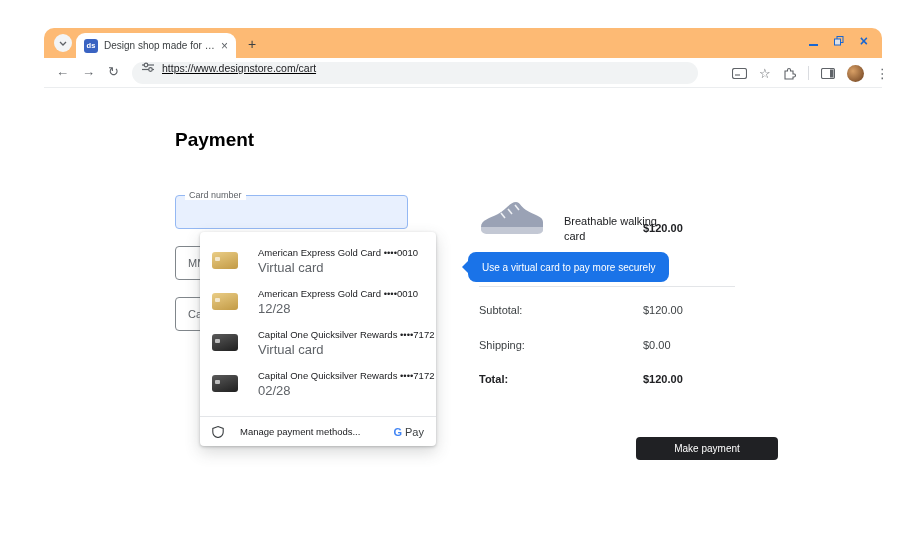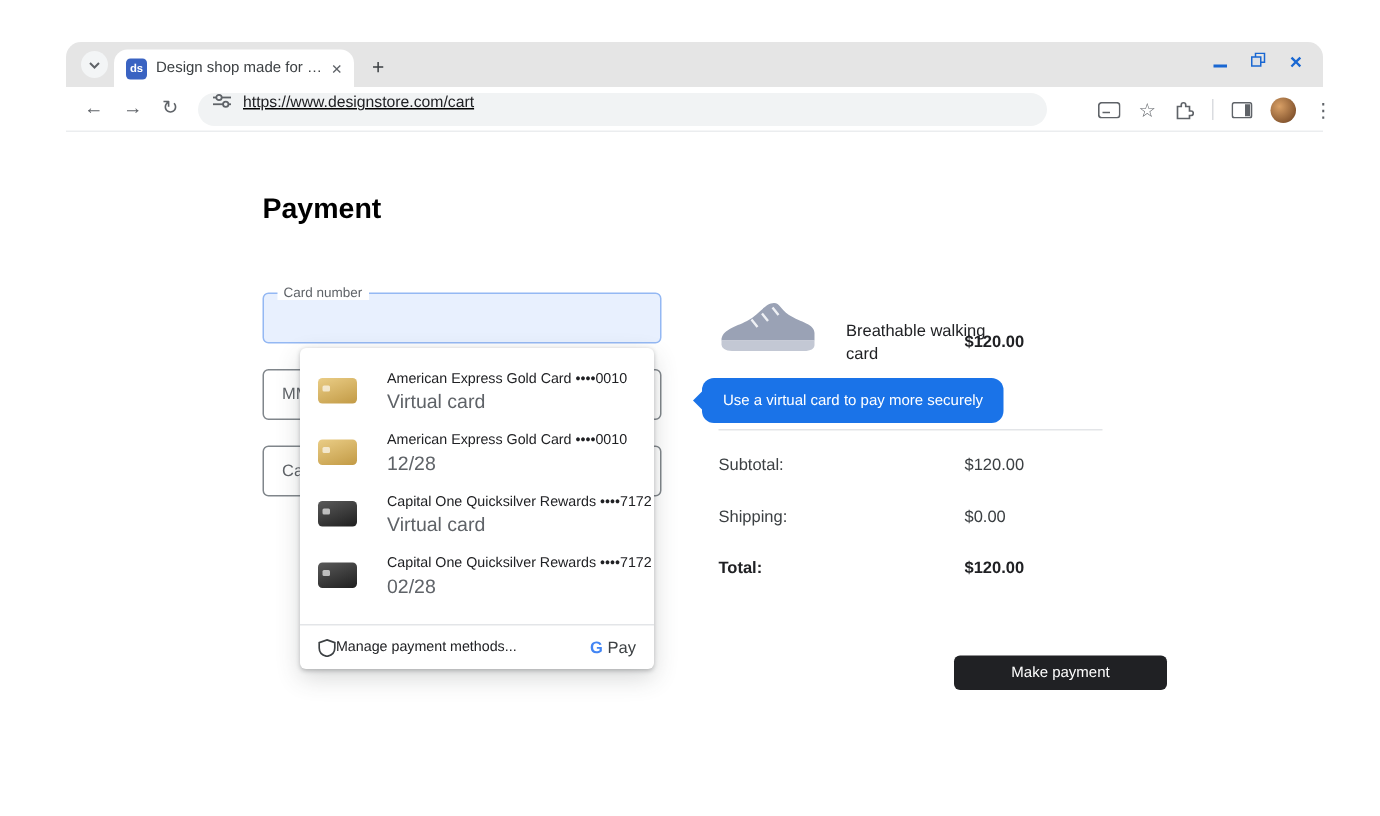--- a/index.html
+++ b/index.html
@@ -4,21 +4,21 @@
 <style>
   * { margin:0; padding:0; box-sizing:border-box; }
   html,body { width:920px; height:544px; background:#fff; overflow:hidden;
               font-family:"Liberation Sans", sans-serif; }
   .canvas { position:relative; width:920px; height:544px; background:#fff; }
 
   
   .window { position:absolute; left:44px; top:28px; width:838px; height:490px; }
 
   .tabstrip { position:absolute; left:0; top:0; width:100%; height:30px;
-              background:#e5e5e5; border-radius:10px 10px 0 0; }
+              background:#fdba74; border-radius:10px 10px 0 0; }
   .tab-search { position:absolute; left:10px; top:6px; width:18px; height:18px;
                 border-radius:50%; background:#f3f5f6; display:flex; align-items:center;
                 justify-content:center; cursor:pointer; }
   .tab { position:absolute; left:32px; top:5px; width:160px; height:25px; background:#fff;
          border-radius:9px 9px 0 0; display:flex; align-items:center; padding:0 8px; gap:6px; }
   .favicon { width:14px; height:14px; border-radius:3px; background:#3a63c2; color:#fff;
              font-size:7.5px; font-weight:bold; display:flex; align-items:center;
              justify-content:center; flex:0 0 auto; }
   .tab-title { font-size:10px; color:#3c4043; white-space:nowrap; overflow:hidden;
                text-overflow:ellipsis; flex:1; }
@@ -36,21 +36,21 @@
             border-radius:11px; display:flex; align-items:flex-start; padding:0 10px; gap:8px;text-decoration:underline; }
   .url-text { font-size:10.5px; color:#202124; }
   .tb-right { position:absolute; top:4px; height:22px; display:flex; align-items:center; }
   .sep { width:1px; height:14px; background:#dadce0; }
   .avatar { width:17px; height:17px; border-radius:50%;
             background:radial-gradient(circle at 35% 35%, #d9a066, #8a5a32 70%, #5d3a1e); }
 
   
   .heading { position:absolute; left:175px; top:129px; font-size:19px; font-weight:bold; color:#000000; }
 
-  .field { position:absolute; width:266px; height:34px; border:1px solid #80868b;
+  .field { position:absolute; width:233px; height:34px; border:1px solid #80868b;
            border-radius:4px; background:#fff;padding-left:28px; }
   .field.focused { background:#e8f0fe; border:1.5px solid #94b8f3; }
   .flabel { position:absolute; top:-6px; left:9px; font-size:9px; color:#5f6368;
             background:#fff; padding:0 4px; }
   .inner-label { position:absolute; left:12px; top:0; line-height:32px; font-size:11px; color:#5f6368; }
 
   
   .dropdown { position:absolute; left:200px; top:232px; width:236px; background:#fff;
               border-radius:4px; z-index:10;
               box-shadow:0 1px 3px rgba(60,64,67,.3), 0 6px 16px rgba(60,64,67,.2); }
@@ -58,21 +58,21 @@
   .dd-item { height:41px; display:flex; align-items:center; gap:20px; padding:0 12px; cursor:pointer; }
   .chip { width:26px; height:17px; border-radius:3px; flex:0 0 auto; position:relative; }
   .chip.gold { background:linear-gradient(160deg,#eacd86,#c29a45); }
   .chip.dark { background:linear-gradient(160deg,#5a5a5a,#1f1f1f); }
   .chip::after { content:""; position:absolute; left:3px; top:5px; width:5px; height:4px;
                  border-radius:1px; background:rgba(255,255,255,.65); }
   .dd-texts { display:flex; flex-direction:column; gap:2px; min-width:0; }
   .dd-title { font-size:9.5px; color:#202124; white-space:nowrap; }
   .dd-sub { font-size:13px; color:#5f6368; }
   .dd-footer { border-top:1px solid #e3e5e8; height:30px; display:flex; align-items:center;
-               gap:0; padding:0 12px; cursor:pointer; }
+               gap:16px; padding:0 12px; cursor:pointer; }
   .dd-manage { font-size:9.5px; color:#202124; }
   .gpay { margin-left:auto; font-size:11px; font-weight:bold; }
   .gpay .g { color:#4285f4; }
   .gpay .pay { color:#3c4043; font-weight:normal; }
 
   
   .tooltip { position:absolute; left:468px; top:252px; height:30px; background:#1a73e8;
              color:#fff; font-size:10px; border-radius:8px; display:flex; align-items:center;
              padding:0 14px; z-index:11; white-space:nowrap; }
   .tooltip::before { content:""; position:absolute; left:-6px; top:9px; border-top:6px solid transparent;

